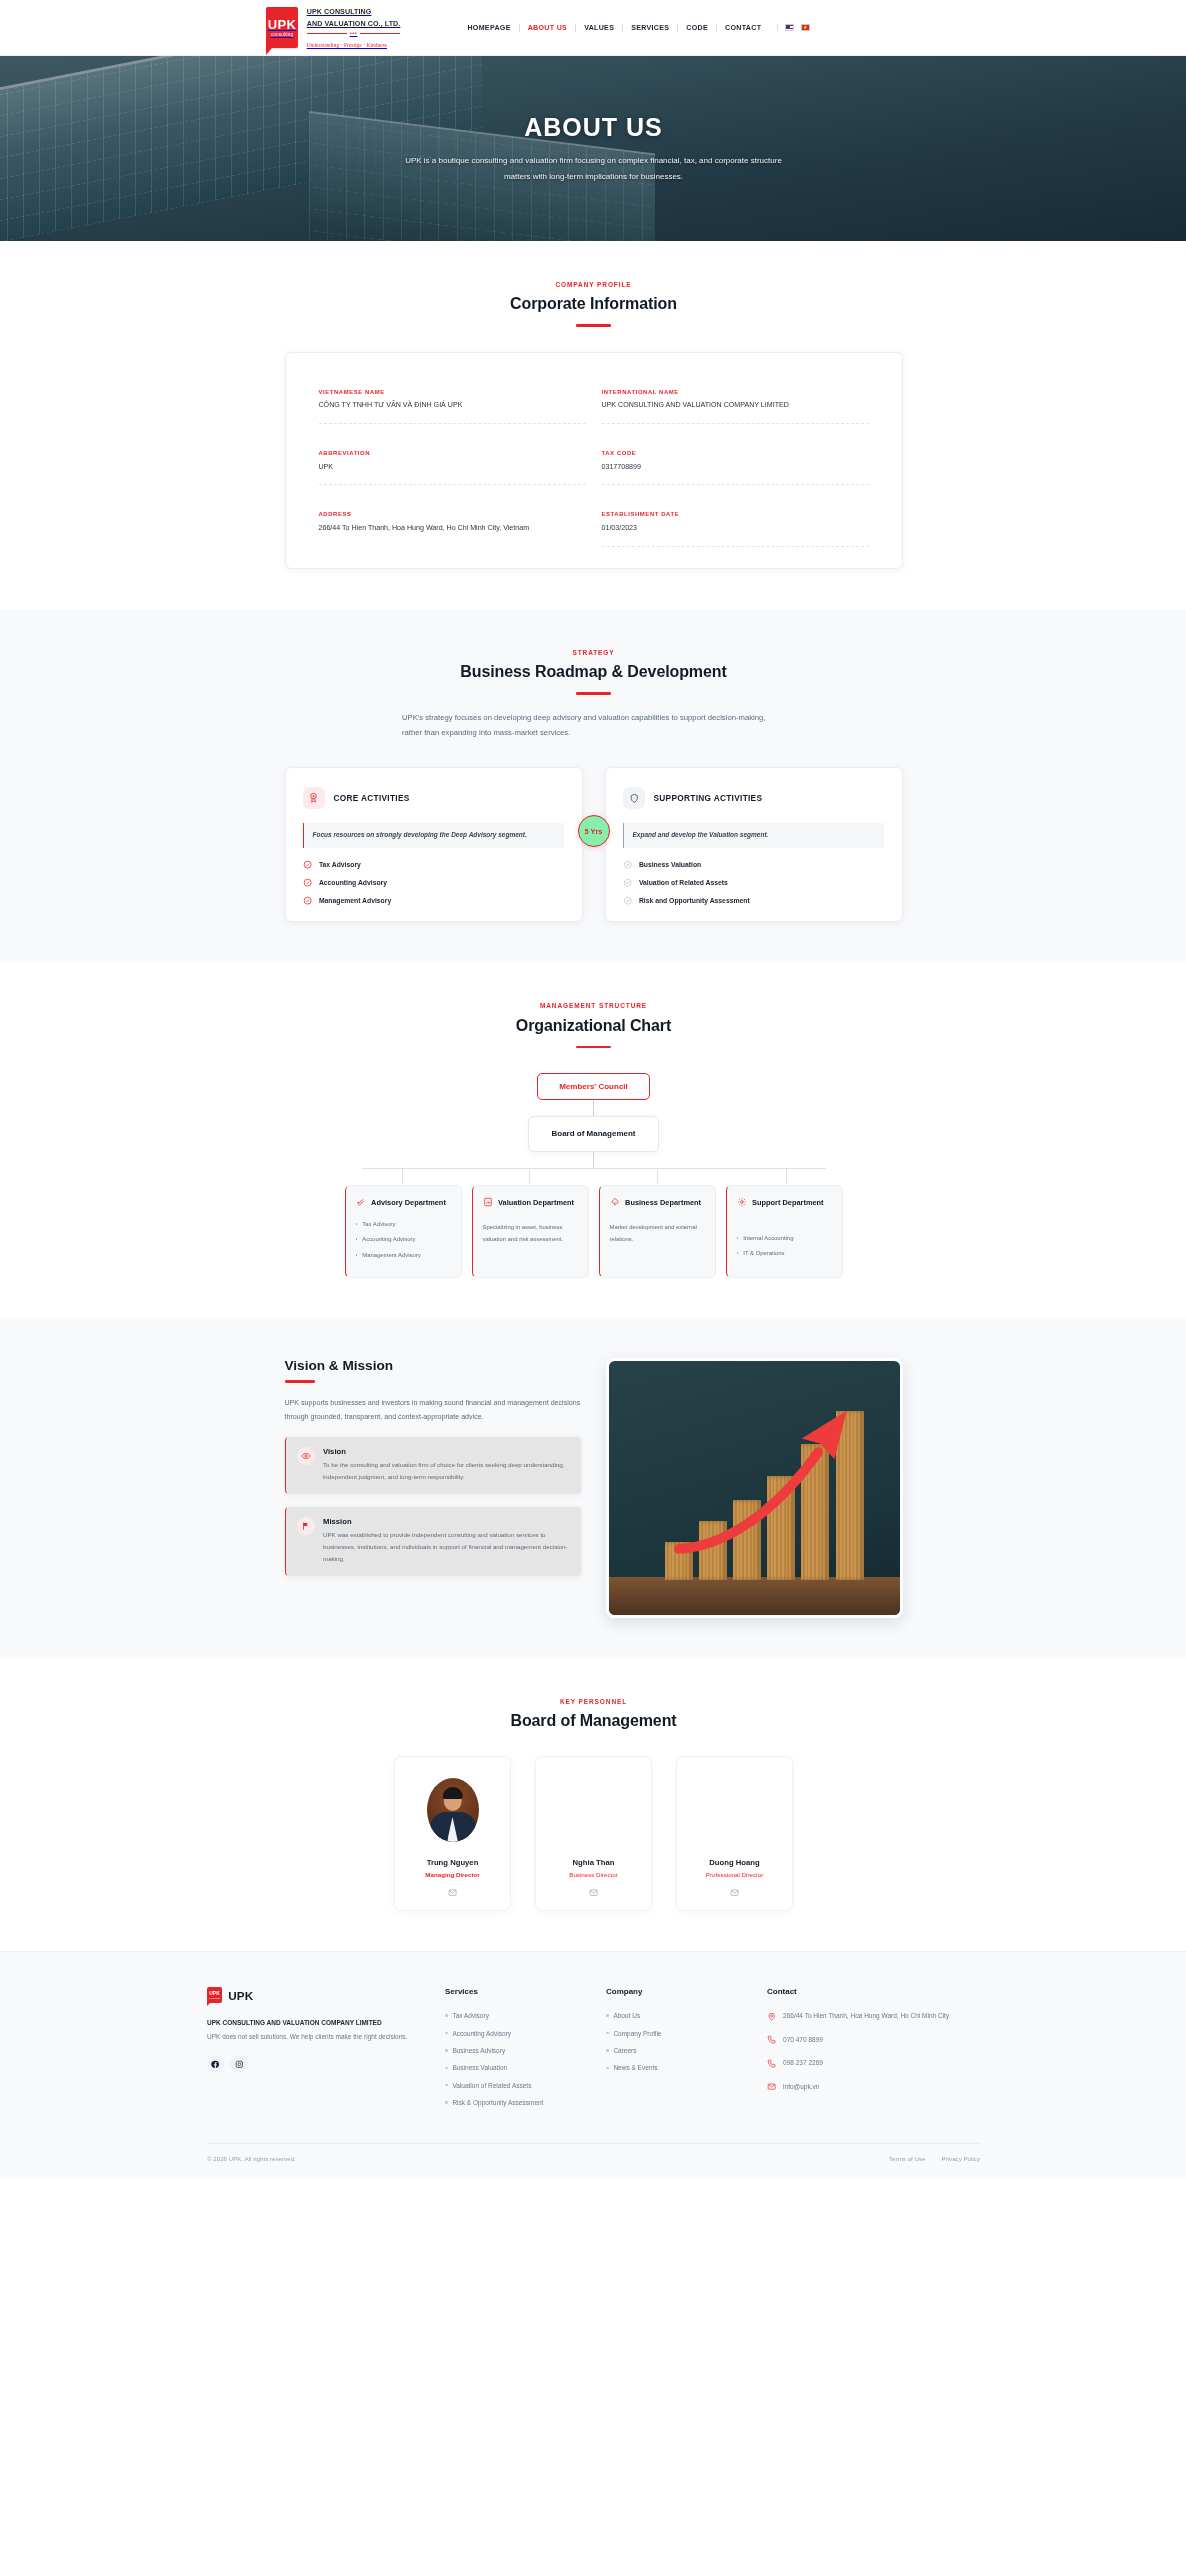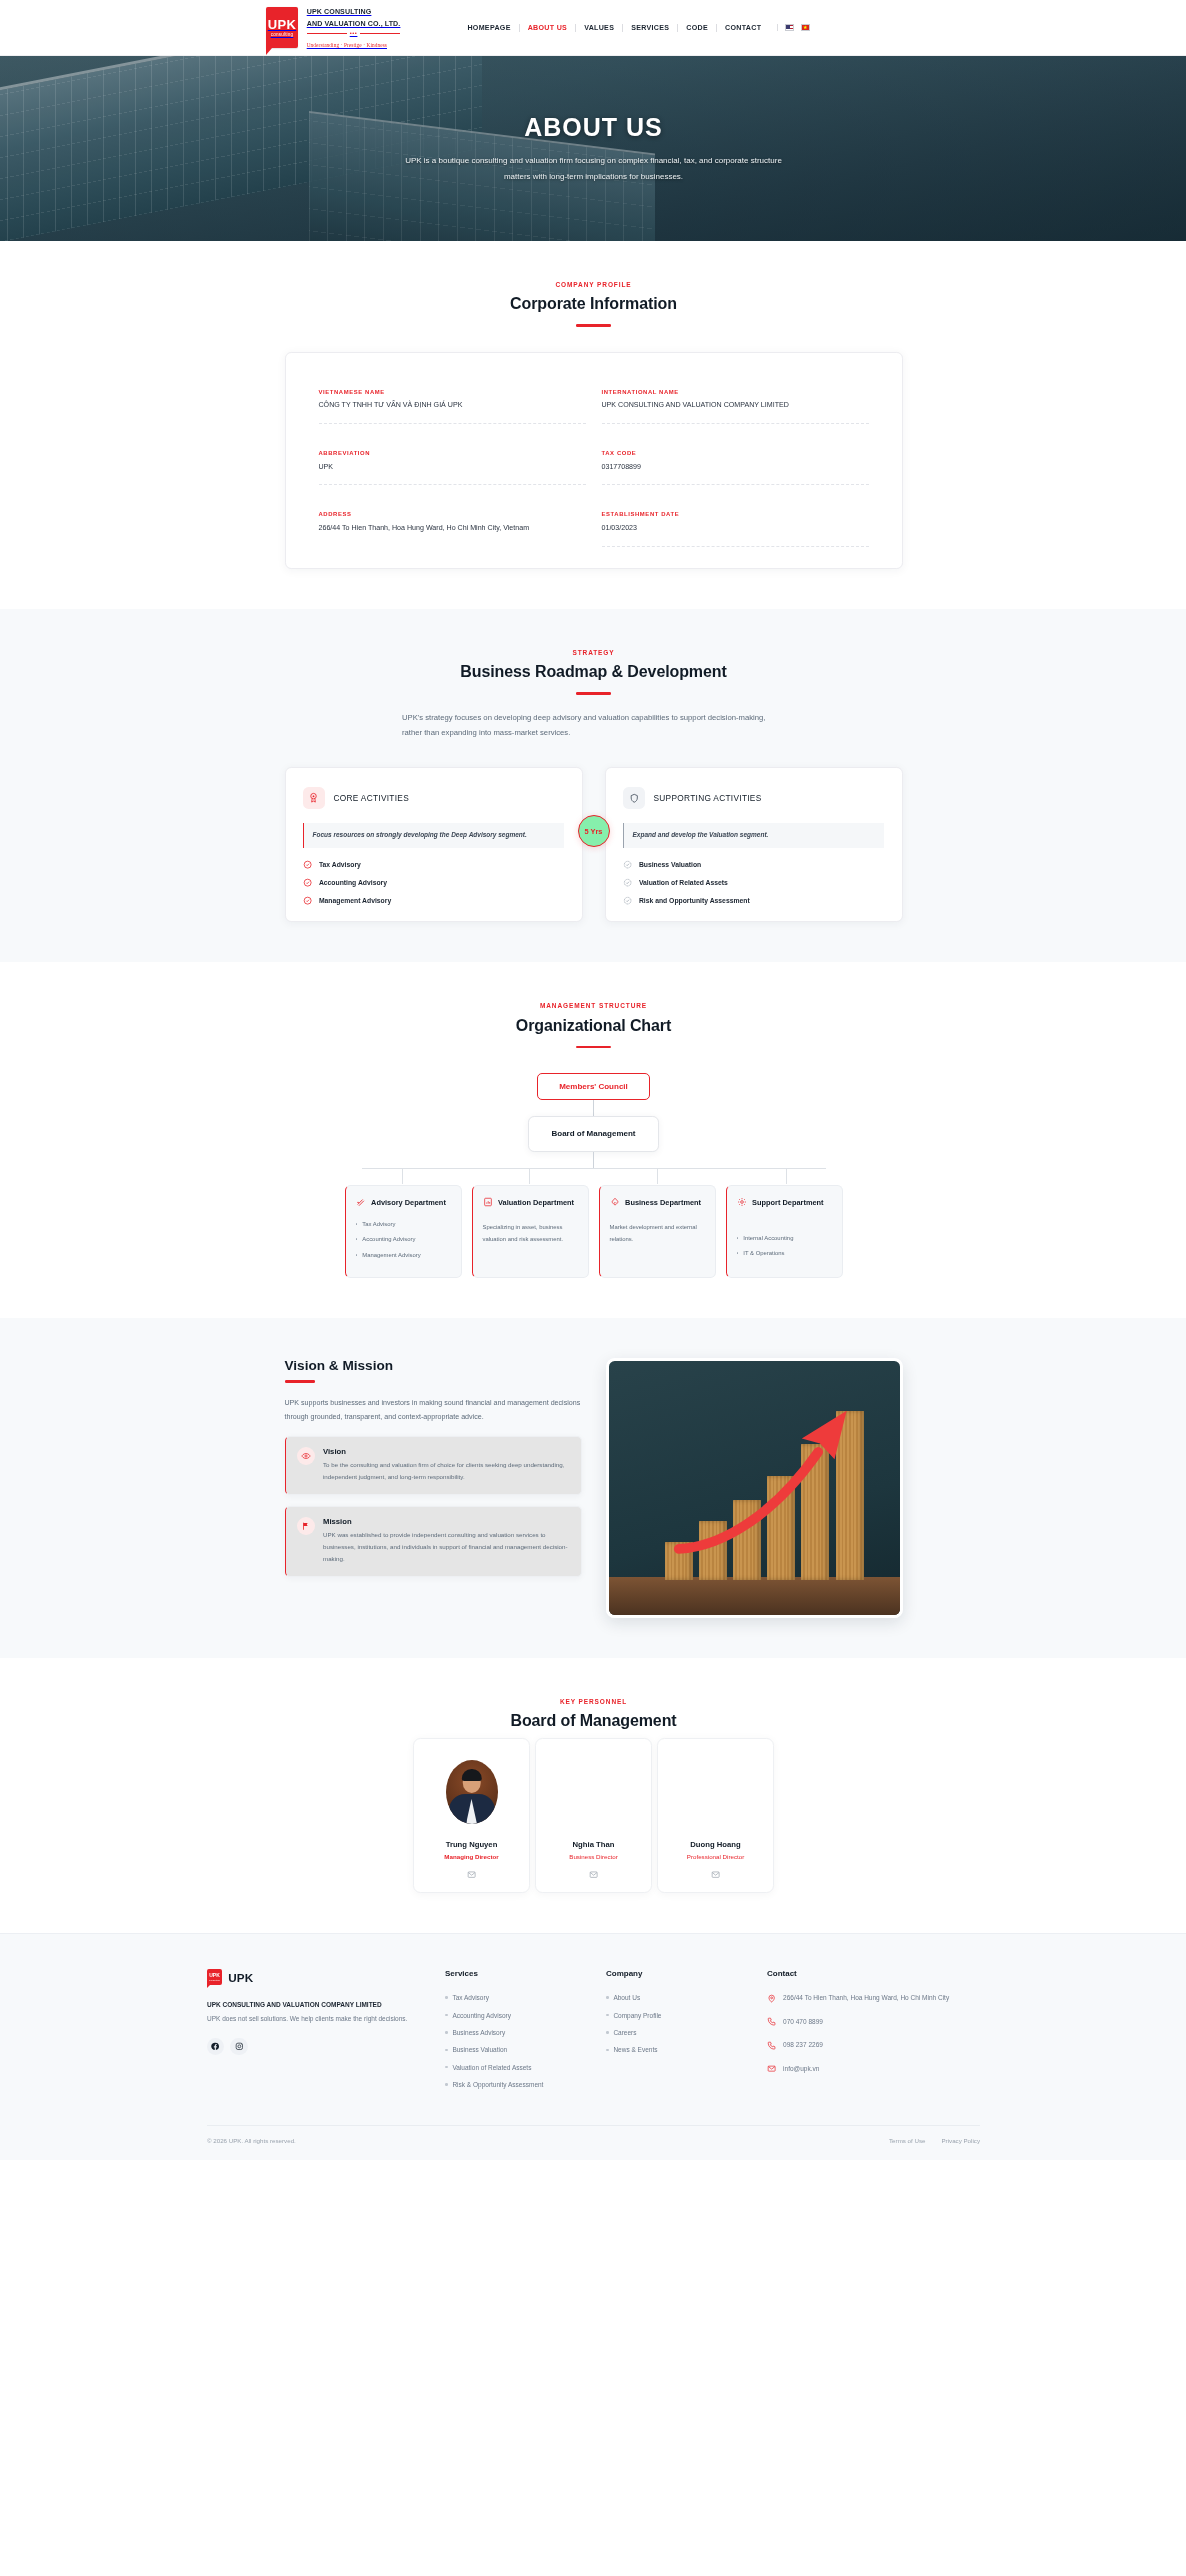--- a/index.html
+++ b/index.html
@@ -127,21 +127,21 @@
   .road-card {
     width:298px; background:#fff; border:0.6px solid #ececf0; border-radius:6.2px;
     padding:18.5px 17.3px 16px; box-shadow:0 1.9px 8.7px rgba(18,32,52,.05);
   }
   .road-head { display:flex; align-items:center; gap:8.7px; }
   .road-ico {
     width:22px; height:22px; border-radius:5.6px; display:flex; align-items:center; justify-content:center;
   }
   .road-ico.red { background:#fdeaea; }
   .road-ico.grey{ background:#f1f3f6; }
-  .road-title { font-size:8.3px; font-weight:400; letter-spacing:0.3px; color:#111b26; }
+  .road-title { font-size:8.3px; font-weight:700; letter-spacing:0.3px; color:#111b26; }
   .road-note {
     margin-top:13.6px; background:#f5f7f9; padding:6.8px 8.7px; font-style:italic;
     font-size:6.5px; line-height:1.75; color:#3b4654; font-weight:700;
   }
   .road-note.red { border-left:1.9px solid #e8232a; }
   .road-note.grey{ border-left:1.9px solid #9aa3ae; }
   .road-list { margin-top:12.4px; display:flex; flex-direction:column; gap:8.7px; }
   .road-li { display:flex; align-items:center; gap:6.8px; font-size:6.8px; font-weight:700; color:#1b2430; }
 
   .yrs-badge {
@@ -203,21 +203,21 @@
   }
   .vm-floor { position:absolute; left:0; right:0; bottom:0; height:38px;
     background:linear-gradient(to bottom,#7d5434,#4b3220); }
   .bars { position:absolute; left:56px; right:36px; bottom:35px; height:185px; display:flex; align-items:flex-end; gap:6.2px; }
   .bar { flex:1; border-radius:0.6px;
     background:repeating-linear-gradient(90deg,#c9954f 0 1.9px,#b98440 1.9px 3.7px);
     box-shadow:inset -2.5px 0 5px rgba(0,0,0,.25); }
   .arrow-svg { position:absolute; inset:0; }
 
   
-  .team-row { margin-top:8px; display:flex; justify-content:center; gap:5px; }
+  .team-row { margin-top:26px; display:flex; justify-content:center; gap:24px; }
   .team-card {
     width:117px; background:#fff; border:0.6px solid #eef0f3; border-radius:7.4px;
     padding:21px 10px 12.4px; text-align:center; min-height:136px;
     box-shadow:0 1.9px 8.7px rgba(18,32,52,.04);
   }
   .avatar {
     width:52px; height:64px; border-radius:50%; margin:0 auto 16px; overflow:hidden;
     background:radial-gradient(circle at 50% 32%, #8a4a27 0%, #5c3019 70%, #3c1f10 100%);
     position:relative;
   }

